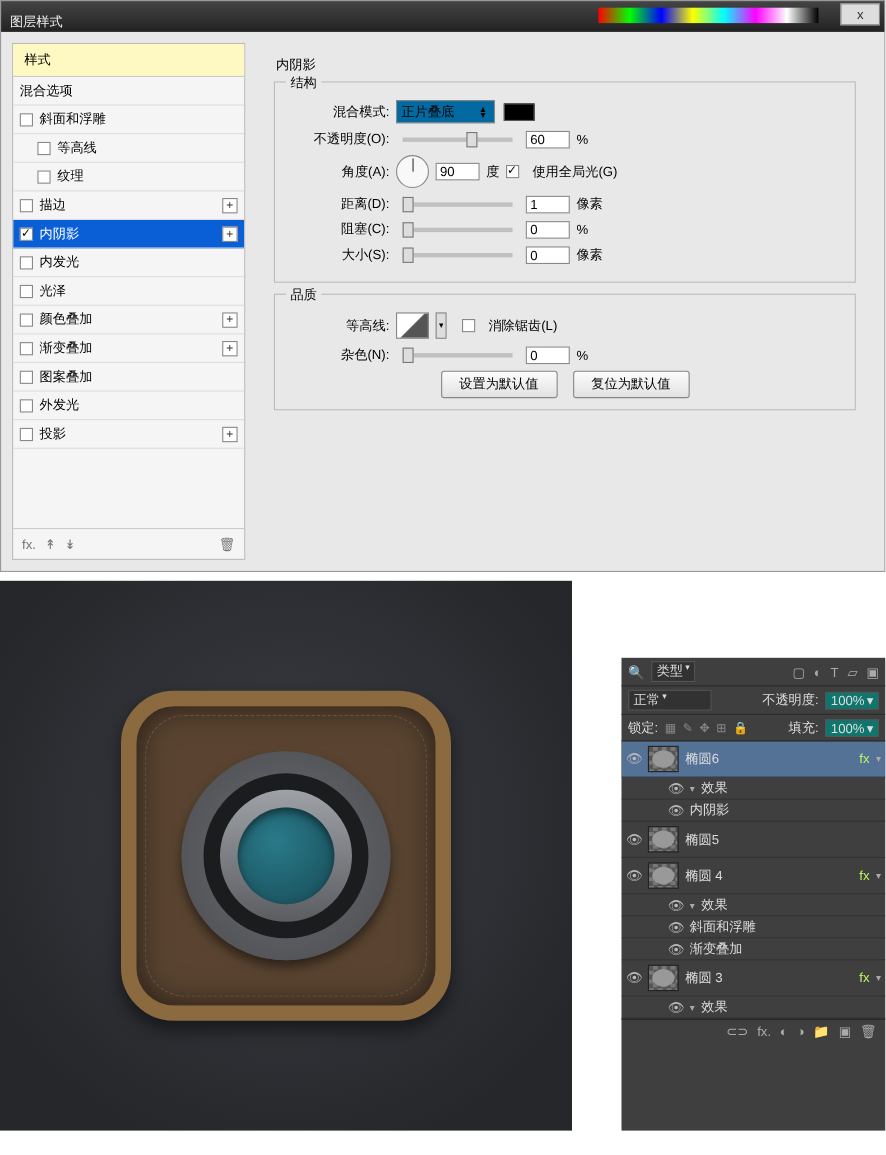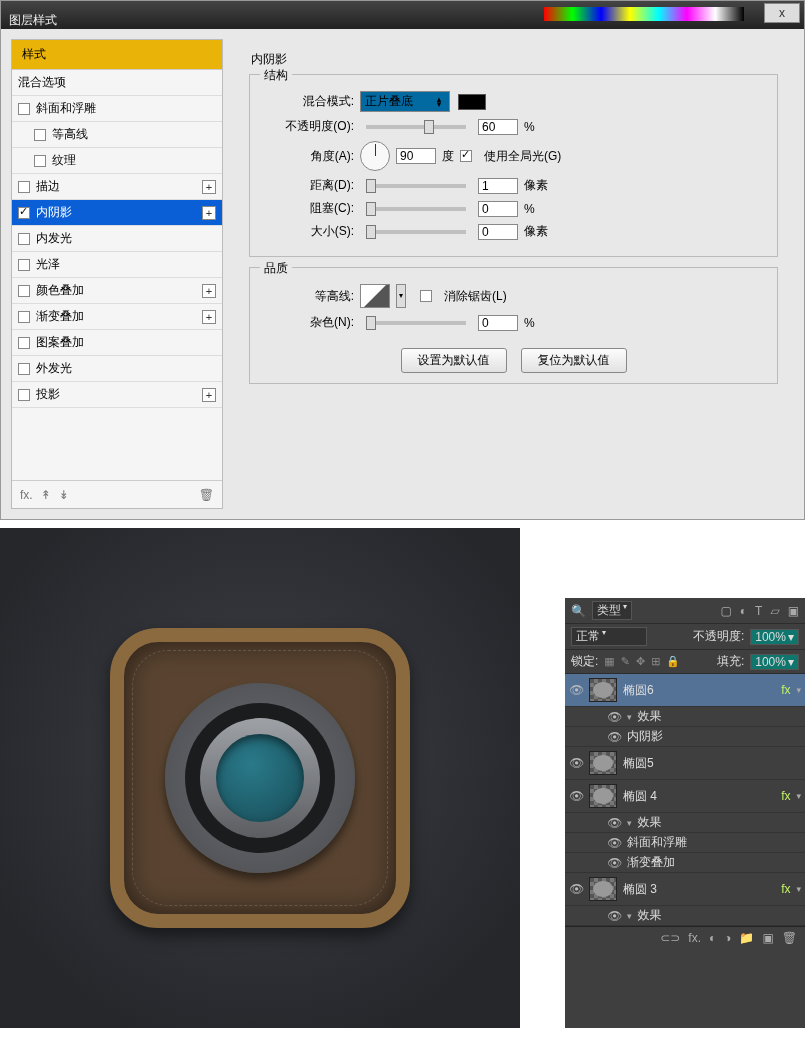--- a/index.html
+++ b/index.html
@@ -4,21 +4,21 @@
 <style>
 *{box-sizing:border-box;margin:0;padding:0;font-family:"Microsoft YaHei",SimSun,sans-serif;font-size:12px}
 body{background:#fff;width:805px}
 .dialog{width:805px;background:#e8e8e8;border:1px solid #999}
 .titlebar{height:28px;background:linear-gradient(#444,#222);display:flex;align-items:flex-end;padding:0 8px;position:relative}
 .titlebar .t{color:#eee}
 .titlebar .close{position:absolute;right:4px;top:2px;width:36px;height:20px;background:#ddd;color:#333;text-align:center;line-height:18px;border:1px solid #888}
 .swatches{position:absolute;right:60px;top:6px;width:200px;height:14px;background:linear-gradient(90deg,#f00,#0f0,#00f,#ff0,#0ff,#f0f,#fff,#000)}
 .body{display:flex;padding:10px;gap:10px}
 .styles-col{width:212px;background:#f5f5f5;border:1px solid #bbb;display:flex;flex-direction:column;height:470px}
-.styles-head{padding:6px 10px;border-bottom:1px solid #ccc;background:#eab308}
+.styles-head{padding:6px 10px;border-bottom:1px solid #ccc;background:#fef9c3}
 .styles-list{flex:1;overflow:auto}
 .style-row{display:flex;align-items:center;height:26px;padding:0 6px;border-bottom:1px solid #ddd}
 .style-row.selected{background:#0a5fd6;color:#fff}
 .style-row.indent{padding-left:22px}
 .cb{width:12px;height:12px;border:1px solid #888;background:#fff;margin-right:6px;display:inline-block;position:relative}
 .cb.checked:after{content:'✓';position:absolute;top:-3px;left:0;font-size:11px;color:#000}
 .style-row.selected .cb.checked:after{color:#000}
 .plus{margin-left:auto;width:14px;height:14px;border:1px solid #888;text-align:center;line-height:12px;font-size:11px;background:#fff;color:#333}
 .style-row.selected .plus{background:#fff}
 .styles-foot{height:28px;border-top:1px solid #ccc;display:flex;align-items:center;padding:0 8px;gap:8px;color:#777}
@@ -31,21 +31,21 @@
 .sel-arrows{width:12px;text-align:center;font-size:9px;line-height:5px}
 .swb{width:28px;height:16px;background:#000;border:1px solid #555;margin-left:2px}
 .slider{width:100px;height:4px;background:#c0c0c0;position:relative;margin:0 6px}
 .slider .thumb{position:absolute;top:-5px;width:10px;height:14px;background:#ddd;border:1px solid #777}
 .numbox{width:40px;border:1px solid #888;background:#fff;padding:0 3px;text-align:left}
 .angle-dial{width:30px;height:30px;border:1px solid #888;border-radius:50%;background:#f8f8f8;position:relative}
 .angle-dial:after{content:'';position:absolute;width:1px;height:12px;background:#333;left:14px;top:2px}
 .contour{width:30px;height:24px;border:1px solid #888;background:linear-gradient(135deg,#fff 48%,#555 52%);display:inline-block}
 .contour-arr{width:10px;height:24px;background:#ddd;border:1px solid #888;text-align:center;line-height:22px;font-size:8px}
 .btn{display:inline-block;border:1px solid #888;background:linear-gradient(#fcfcfc,#e2e2e2);padding:3px 16px;border-radius:3px;cursor:pointer}
-.btn-row{display:flex;gap:14px;justify-content:center;margin-top:17px}
+.btn-row{display:flex;gap:14px;justify-content:center;margin-top:6px}
 .right-col{width:128px;display:flex;flex-direction:column;gap:6px}
 .right-col .btn{width:100%;text-align:center}
 .preview-wrap{text-align:center;margin-top:4px}
 .preview-box{width:100px;height:100px;background:#fff;border:1px solid #888;margin:6px auto 0;display:flex;align-items:center;justify-content:center}
 .preview-box .sq{width:56px;height:64px;background:#666}
 .sect-title{margin:4px 0 6px 2px}
 
 .lower{display:flex;gap:0;margin-top:8px}
 .canvas{width:520px;height:500px;background:radial-gradient(circle at 50% 45%,#3d3f45,#25272b 80%);display:flex;align-items:center;justify-content:center}
 .icon{width:300px;height:300px;border-radius:48px;background:#5a4431;border:14px solid #8a6a3e;box-shadow:inset 0 0 30px rgba(0,0,0,.6),0 8px 16px rgba(0,0,0,.5);display:flex;align-items:center;justify-content:center;position:relative}

